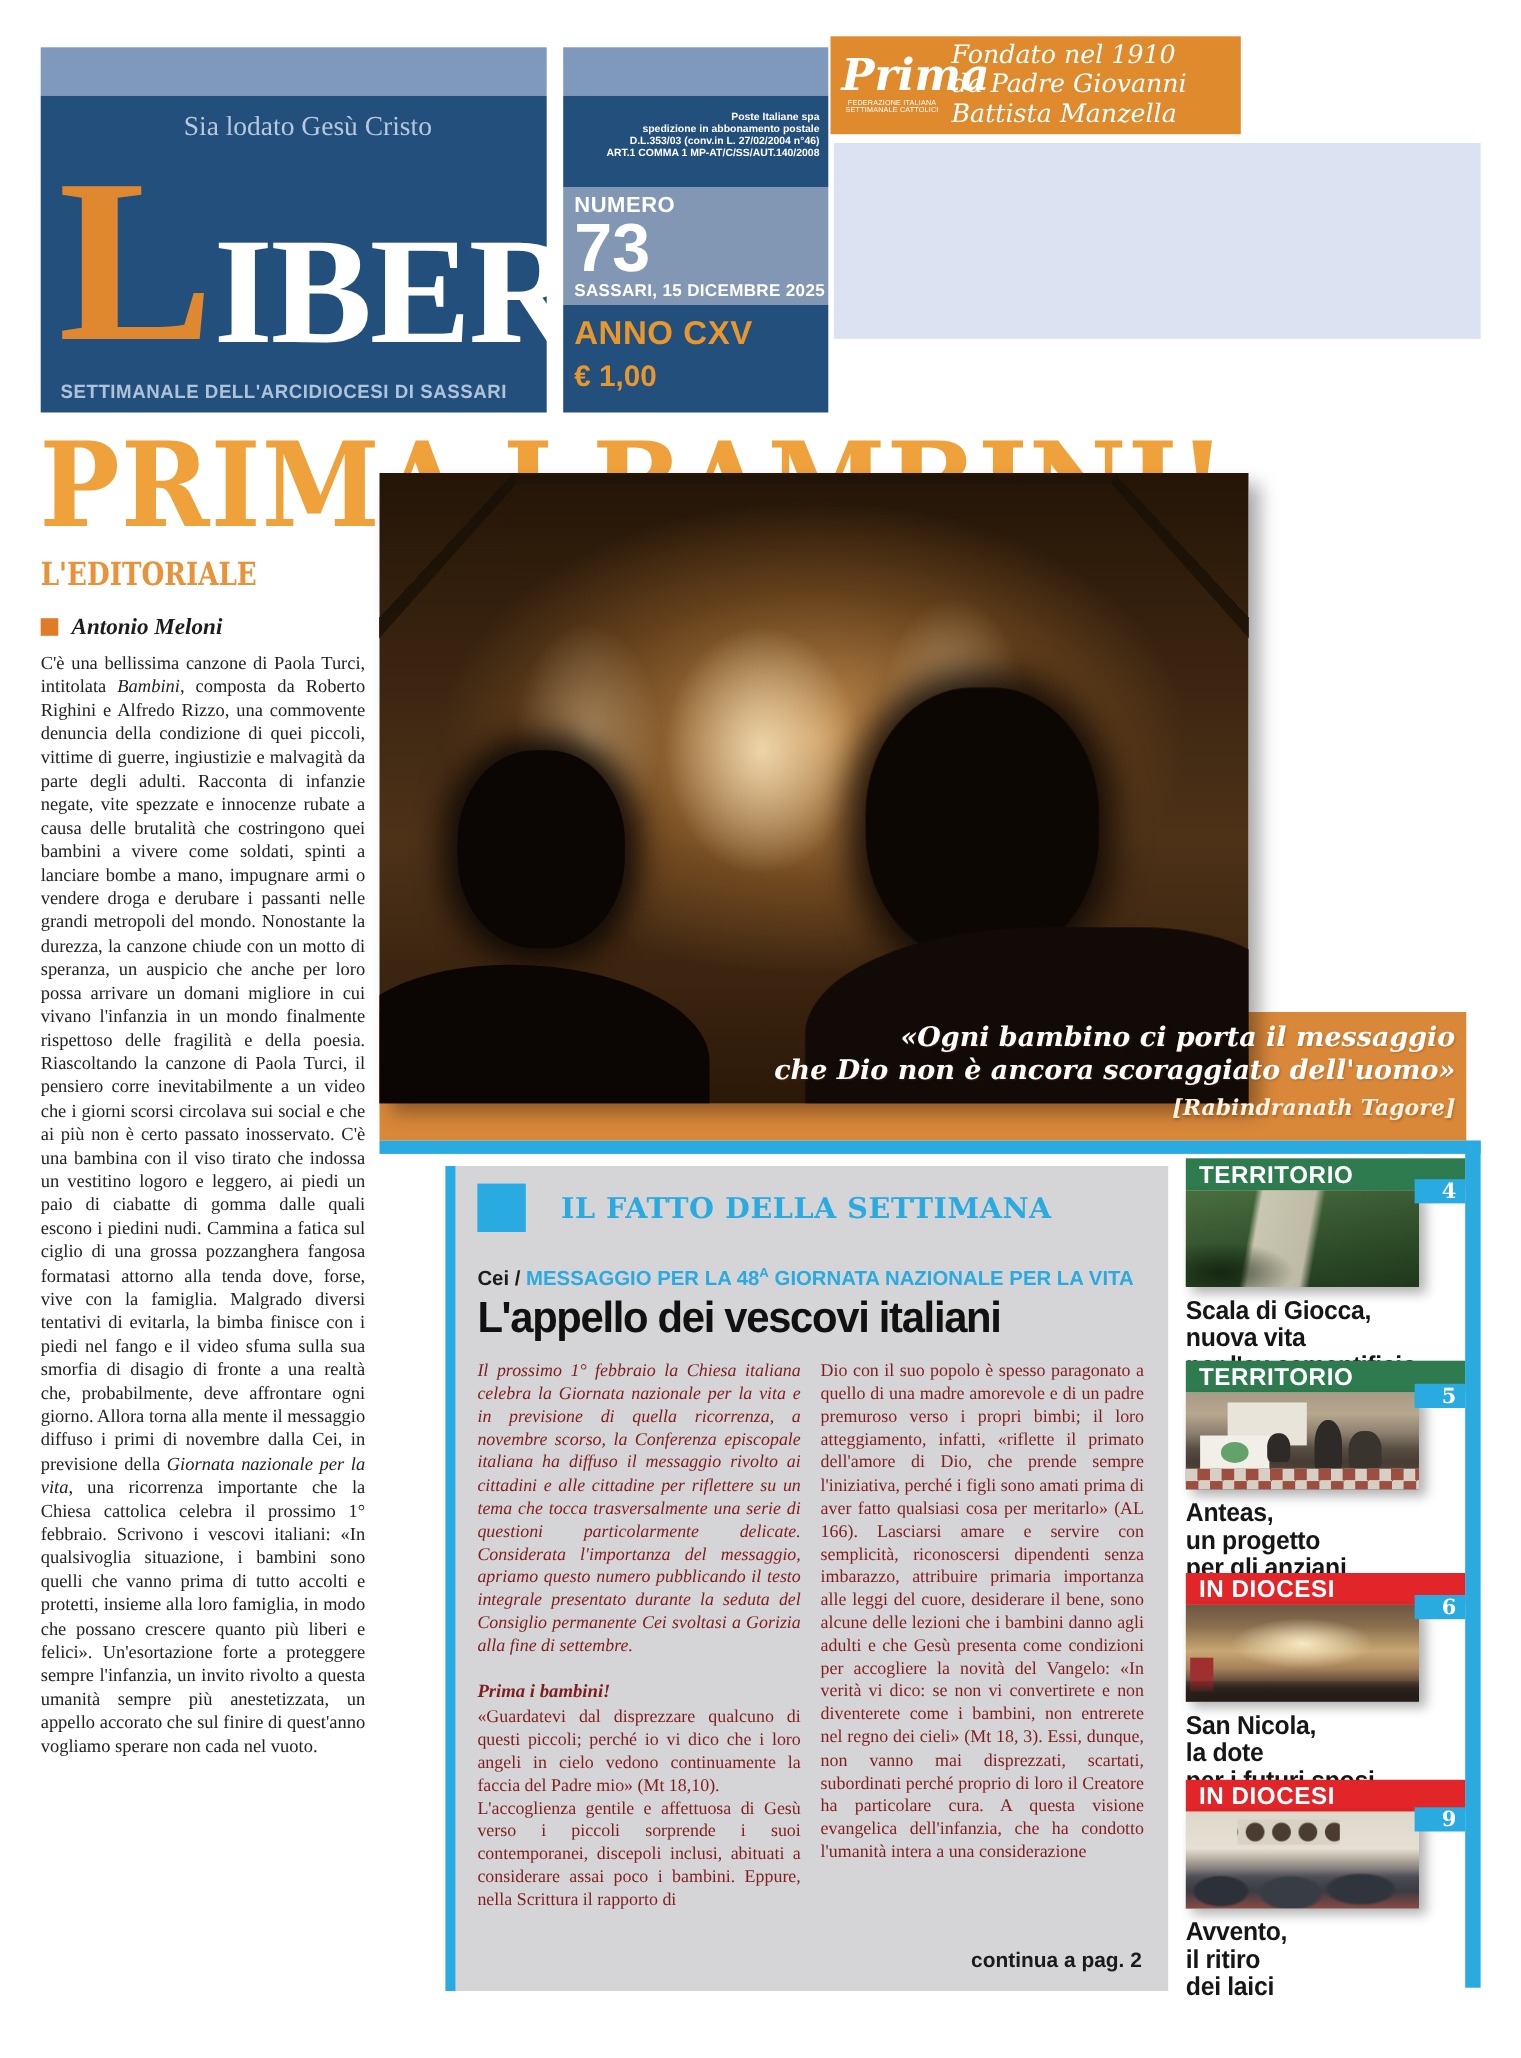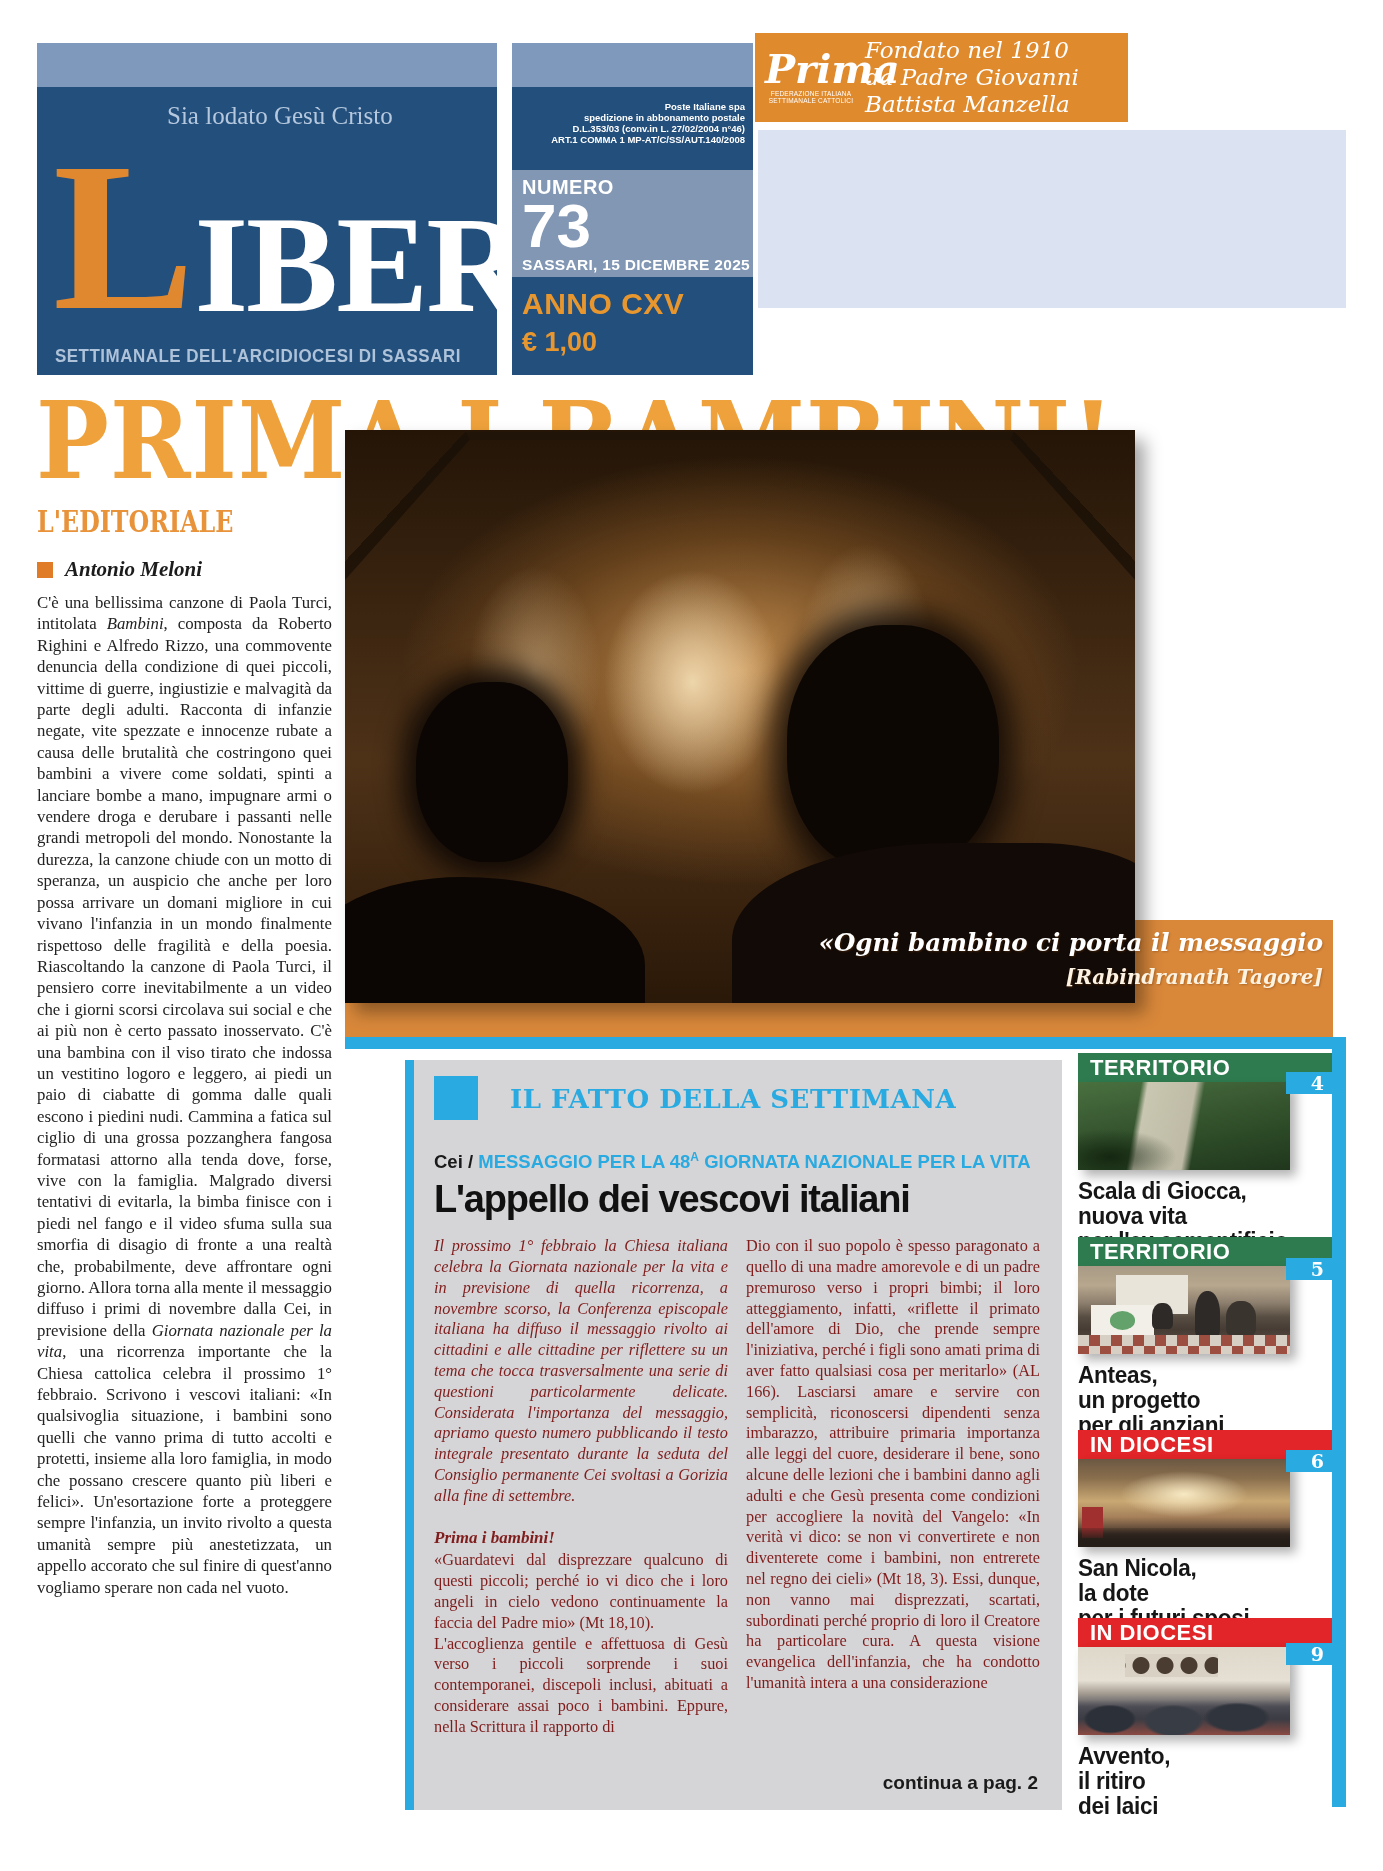--- a/index.html
+++ b/index.html
@@ -171,20 +171,21 @@
   <div class="orange-band"></div>
   <div class="main-photo">
     <div class="roof"></div>
     <div class="head-left"></div>
     <div class="shoulder-left"></div>
     <div class="head-right"></div>
     <div class="shoulder-right"></div>
   </div>
   <div class="quote">
     <div>«Ogni bambino ci porta il messaggio</div>
+    <div>che Dio non è ancora scoraggiato dell'uomo»</div>
     <div class="quote-attr">[Rabindranath Tagore]</div>
   </div>
   <div class="cyan-strip"></div>
 
   <div class="fatto-box">
     <div class="fatto-head">
       <div class="fatto-square"></div>
       <div class="fatto-title">IL FATTO DELLA SETTIMANA</div>
     </div>
     <div class="kicker"><span class="src">Cei / </span><span class="cy">MESSAGGIO PER LA 48</span><sup class="cy">A</sup><span class="cy"> GIORNATA NAZIONALE PER LA VITA</span></div>

